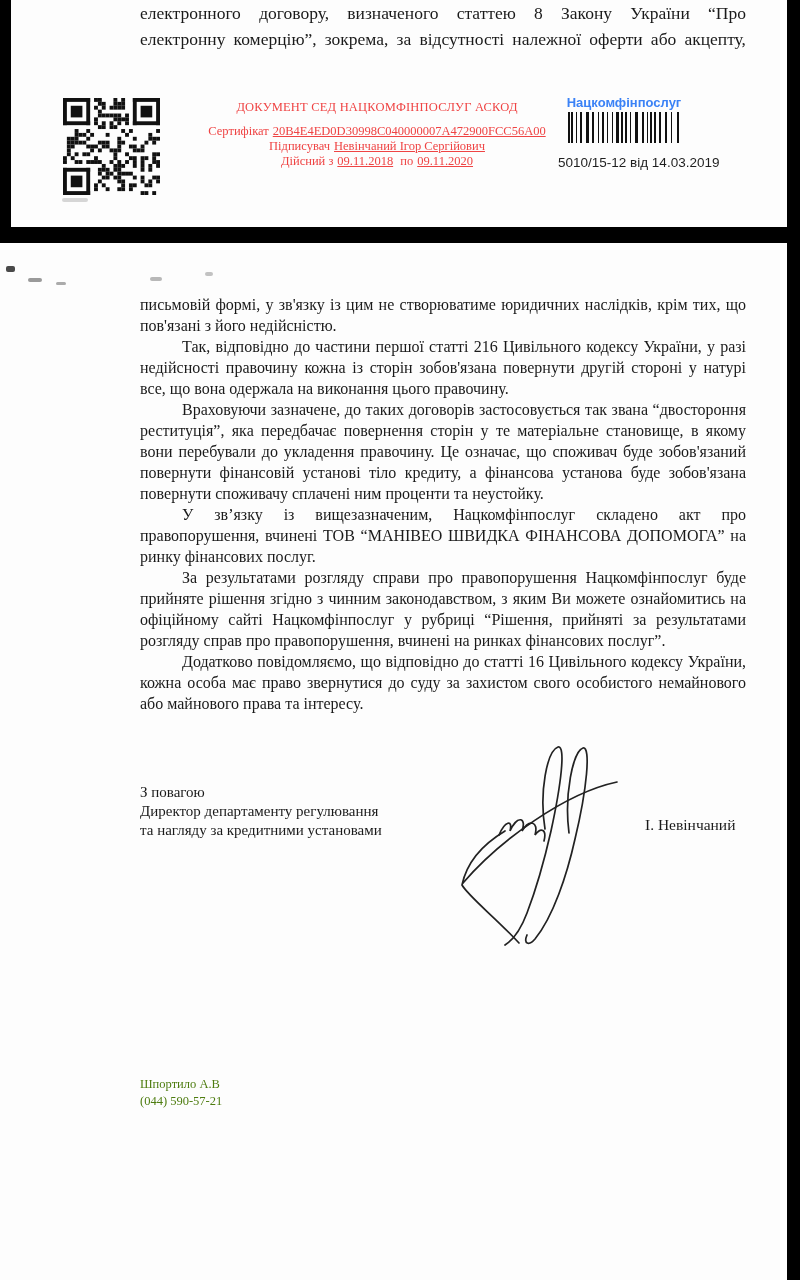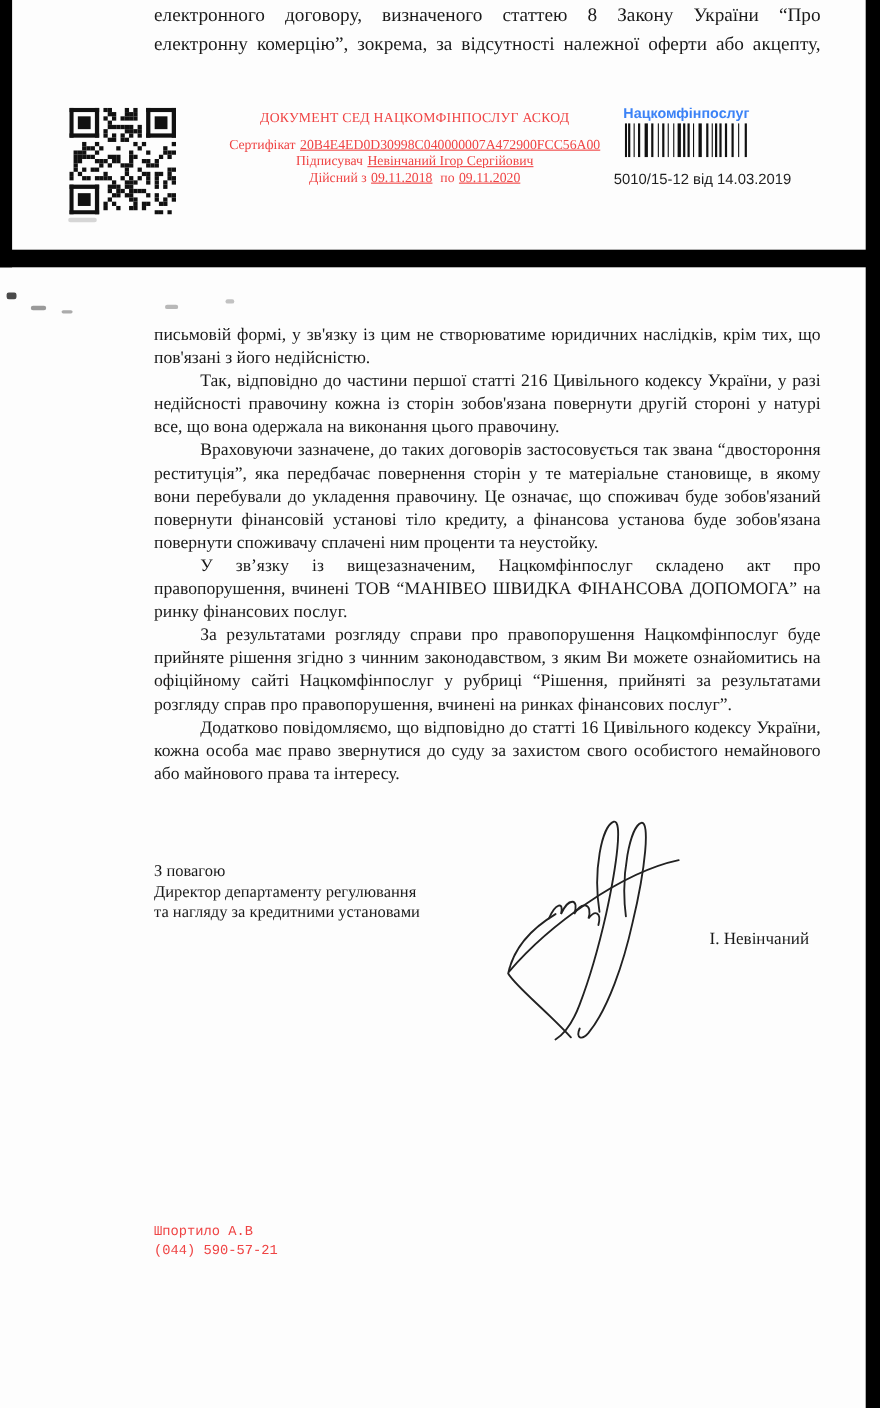--- a/index.html
+++ b/index.html
@@ -56,26 +56,26 @@
     position:absolute;left:140px;top:294px;width:606px;
     font-size:16px;line-height:21px;text-align:justify;
   }
   .p2-body p{margin:0;text-indent:42px;}
   .p2-body p.no-indent{text-indent:0;}
 
   .signoff{
     position:absolute;left:140px;top:783px;
     font-size:15px;line-height:19px;
   }
-  .signer-name{position:absolute;left:645px;top:845px;font-size:15.5px;}
+  .signer-name{position:absolute;left:645px;top:816px;font-size:15.5px;}
   .signature-svg{position:absolute;left:447px;top:737px;}
 
   .footer-contact{
-    position:absolute;left:140px;top:1112px;
-    font-size:12.5px;line-height:17px;color:#ef4444;font-family:Liberation Mono, monospace;
+    position:absolute;left:140px;top:1076px;
+    font-size:12.5px;line-height:17px;color:#4d7c0f;
   }
 </style>
 </head>
 <body>
 
 <div class="scan">
 
   <div class="bar-left"></div>
   <div class="bar-right"></div>
   <div class="band"></div>

